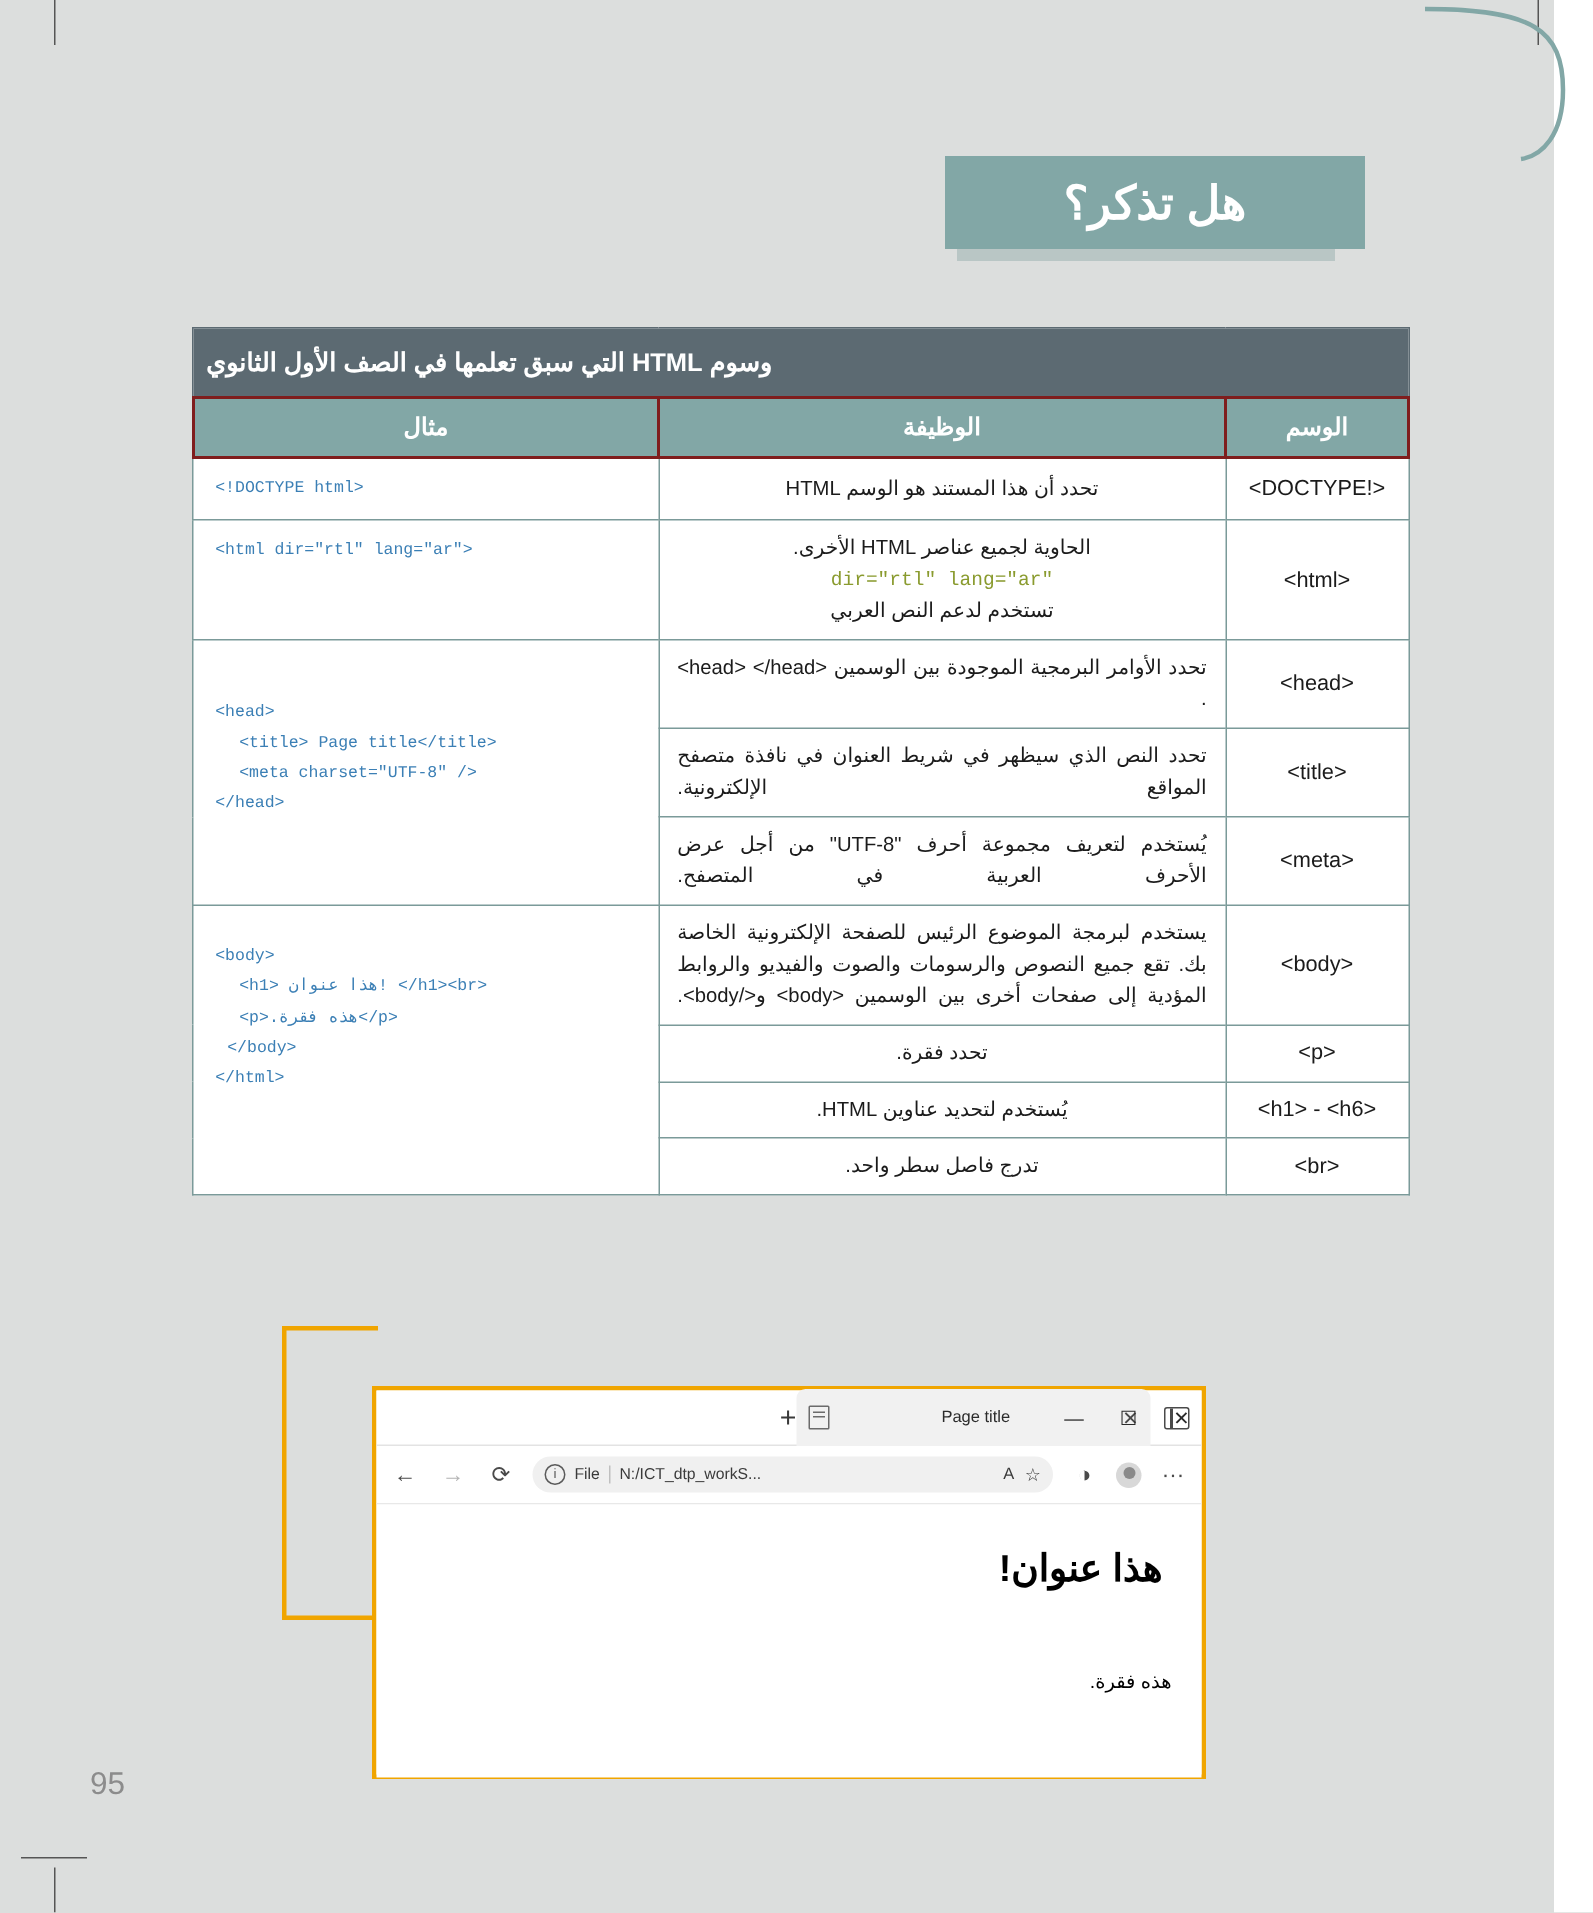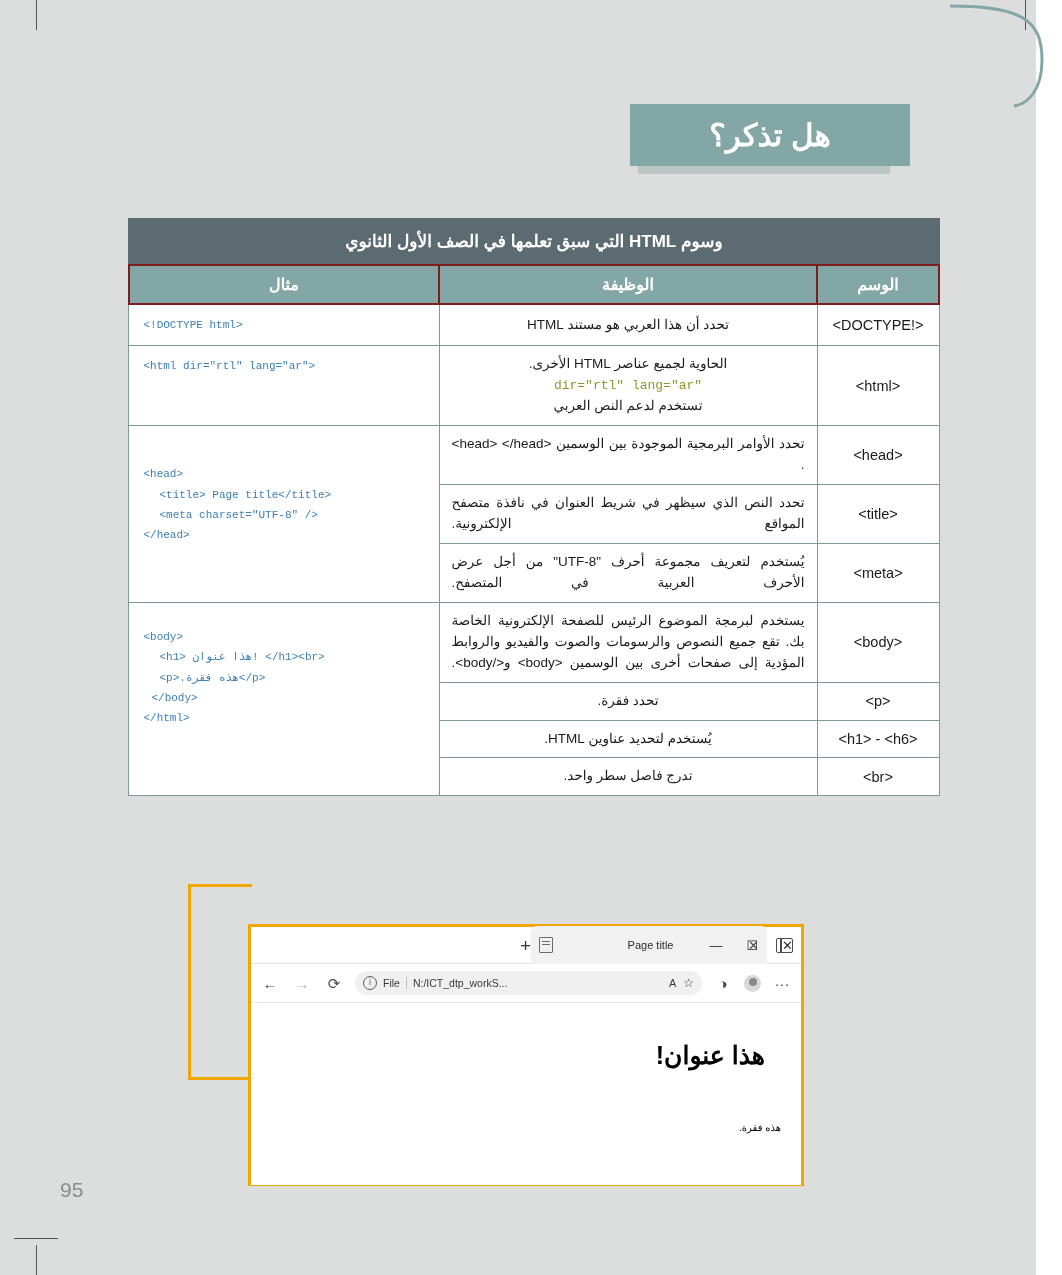--- a/index.html
+++ b/index.html
@@ -86,21 +86,21 @@
   .tbl td, .tbl th {
     border: 1px solid #7b9a99;
     vertical-align: middle;
   }
   .tbl .title-row th {
     background: #5c6a72;
     color: #ffffff;
     font-size: 17px;
     font-weight: bold;
     padding: 12px 8px;
-    text-align: center;
+    text-align: left;
     border: 1px solid #5c6a72;
   }
   .tbl .head-row th {
     background: #82a7a6;
     color: #ffffff;
     font-size: 16px;
     font-weight: bold;
     padding: 9px 6px;
     text-align: center;
     border: 2px solid #7f1d1d;
@@ -353,25 +353,25 @@
     background: #ffffff;
     direction: rtl;
     padding: 22px 20px 0 20px;
     box-sizing: border-box;
   }
   .br-h1 {
     font-size: 25px;
     font-weight: bold;
     color: #000000;
     text-align: right;
-    margin: 16px;
+    margin: 6px;
   }
   .br-p {
     margin: 52px 0 0 0;
-    font-size: 10px;
+    font-size: 13px;
     color: #000000;
     text-align: right;
     padding-left: 200px;
   }
 
   
   .connector {
     position: absolute;
     left: 188px;
     top: 884px;
@@ -437,21 +437,21 @@
     <th colspan="3">وسوم HTML التي سبق تعلمها في الصف الأول الثانوي</th>
   </tr>
   <tr class="head-row">
     <th>الوسم</th>
     <th>الوظيفة</th>
     <th>مثال</th>
   </tr>
 
   <tr>
     <td class="tag-cell">&lt;!DOCTYPE&gt;</td>
-    <td class="func-cell center-txt">تحدد أن هذا العربي هو مستند HTML</td>
+    <td class="func-cell center-txt">تحدد أن هذا المستند هو الوسم HTML</td>
     <td class="ex-cell">
       <div class="code"><span class="tagc">&lt;!DOCTYPE html&gt;</span></div>
     </td>
   </tr>
 
   <tr>
     <td class="tag-cell">&lt;html&gt;</td>
     <td class="func-cell center-txt">
       <div>الحاوية لجميع عناصر HTML الأخرى.</div>
       <div class="func-inline-code" style="color:#8a9b2f;">dir="rtl" lang="ar"</div>

